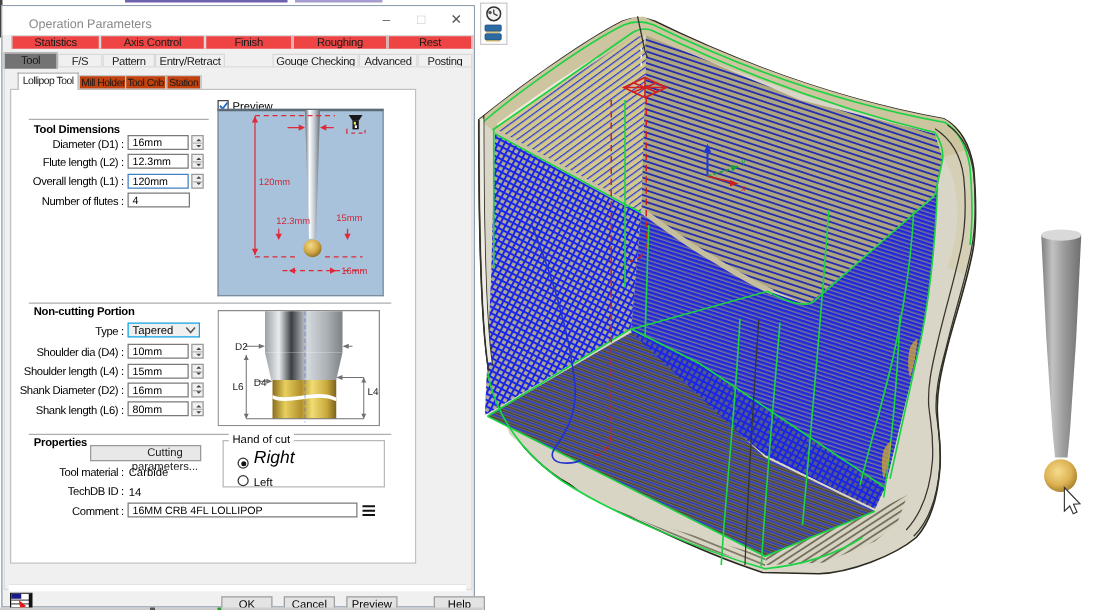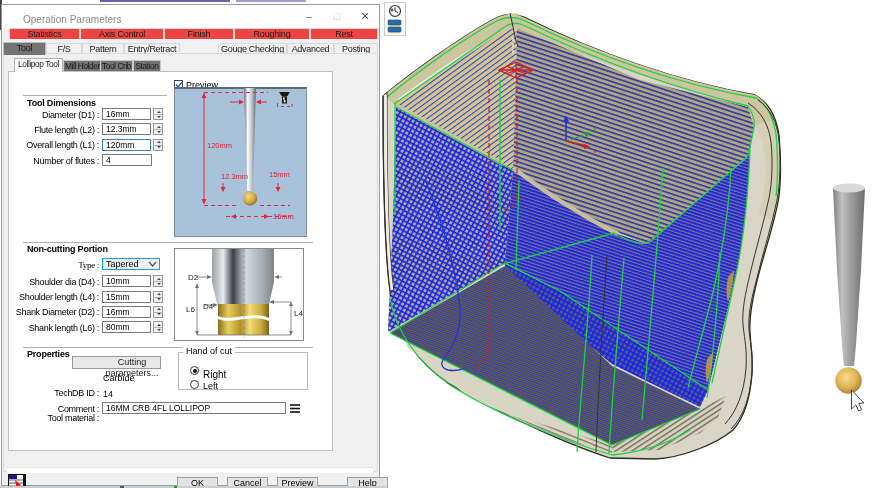--- a/index.html
+++ b/index.html
@@ -18,21 +18,21 @@
   .tabr1 { position:absolute; top:23px; height:11px; background:#ef4444;
     border:1px solid #d9d9d9; border-bottom:none; text-align:center; font-size:9px;
     letter-spacing:-0.2px; line-height:11px; color:#1a1a1a; white-space:nowrap; overflow:hidden; }
   .tabr2 { position:absolute; top:38px; height:12px; background:#f0f0f0;
     border:1px solid #d9d9d9; text-align:center; font-size:9px; letter-spacing:-0.3px;
     line-height:11px; color:#1a1a1a; white-space:nowrap; overflow:hidden; }
   #tabTool { background:#737373; border:1px solid #c0c0c0; border-bottom:none; z-index:3; top:37px; height:13px; }
   #outerpage { position:absolute; left:1px; top:48px; width:375px; height:419px;
     border:1px solid #dcdcdc; background:#f0f0f0; }
   
-  .itab { position:absolute; height:12px; background:#737373; border:1px solid #c8c8c8;
+  .itab { position:absolute; height:12px; background:#c2410c; border:1px solid #c8c8c8;
     text-align:center; font-size:8.3px; letter-spacing:-0.4px; line-height:11px; color:#1a1a1a;
     white-space:nowrap; overflow:hidden; }
   #itabSel { background:#ffffff; border:1px solid #b0b0b0; border-bottom:none; z-index:3; }
   #innerpage { position:absolute; left:6px; top:66px; width:325px; height:380px;
     background:#ffffff; border:1px solid #c0c0c0; }
   .glabel { position:absolute; font-weight:bold; font-size:9px; letter-spacing:-0.2px; color:#000; white-space:nowrap; }
   .gline { position:absolute; height:1px; background:#aeaeae; }
   .flabel { position:absolute; font-size:9px; letter-spacing:-0.3px; color:#000; text-align:right; white-space:nowrap; }
   .finput { position:absolute; height:12px; background:#fff; border:1px solid #7a7a7a;
     font-size:8.5px; line-height:10px; padding-left:3px; color:#000; white-space:nowrap; }
@@ -305,21 +305,21 @@
     <div class="flabel" style="left:10px;top:135px;width:87px;">Overall length (L1) :</div>
     <div class="finput" style="left:100px;top:133.5px;width:49px;border-color:#4080c0;">120mm</div>
     <div class="spin" style="left:151px;top:133.5px;">
         <i></i>
       </div>
     <div class="flabel" style="left:10px;top:150.5px;width:87px;">Number of flutes :</div>
     <div class="finput" style="left:100px;top:149px;width:50px;">4</div>
 
     <div class="gline" style="left:21px;top:237px;width:290px;"></div>
     <div class="glabel" style="left:25px;top:239px;">Non-cutting Portion</div>
-    <div class="flabel" style="left:10px;top:255px;width:87px;font-family:Liberation Serif, serif;">Type :</div>
+    <div class="flabel" style="left:10px;top:255px;width:87px;">Type :</div>
     <div class="abs" style="left:100px;top:253px;width:58px;height:12px;background:#f0f0f0;border:1px solid #0ea5e9;font-size:9px;line-height:11px;padding-left:3px;">Tapered</div>
     <svg class="abs" style="left:146px;top:256px;" width="10" height="8">
         <path d="M1,1 L4.5,5 L8,1" stroke="#555" stroke-width="1.2" fill="none"></path>
       </svg>
     <div class="flabel" style="left:10px;top:271.5px;width:87px;">Shoulder dia (D4) :</div>
     <div class="finput" style="left:100px;top:270px;width:49px;">10mm</div>
     <div class="spin" style="left:151px;top:270px;">
         <i></i>
       </div>
     <div class="flabel" style="left:10px;top:287px;width:87px;">Shoulder length (L4) :</div>
@@ -380,41 +380,41 @@
       </g>
       <text x="14" y="32" font-size="8" fill="#222" font-family="Liberation Sans">D2</text>
       <text x="12" y="64" font-size="8" fill="#222" font-family="Liberation Sans">L6</text>
       <text x="29" y="61" font-size="8" fill="#222" font-family="Liberation Sans">D4</text>
       <text x="120" y="68" font-size="8" fill="#222" font-family="Liberation Sans">L4</text>
     </svg>
 
     <div class="gline" style="left:21px;top:342px;width:290px;"></div>
     <div class="glabel" style="left:25px;top:344px;">Properties</div>
     <div class="abs" style="left:70px;top:351px;width:89px;height:13px;background:#e8e8e8;border:1px solid #9a9a9a;text-align:center;font-size:9px;line-height:11px;color:#222;padding-left:31px;">Cutting parameters...</div>
-    <div class="flabel" style="left:10px;top:368px;width:87px;margin-top:40px;">Tool material :</div>
+    <div class="flabel" style="left:10px;top:368px;width:87px;">Tool material :</div>
     <div class="abs" style="left:101px;top:368px;font-size:9px;">Carbide</div>
     <div class="flabel" style="left:10px;top:383px;width:87px;">TechDB ID :</div>
     <div class="abs" style="left:101px;top:383.5px;font-size:9px;">14</div>
     <div class="flabel" style="left:10px;top:398.5px;width:87px;">Comment :</div>
     <div class="finput" style="left:100px;top:397px;width:184px;height:12px;line-height:10px;">16MM CRB 4FL LOLLIPOP</div>
     <div class="abs" style="left:287px;top:397px;width:12px;height:13px;">
       <svg width="12" height="13">
           <g stroke="#111" stroke-width="1.6">
             <line x1="1" y1="3" x2="11" y2="3"></line>
             <line x1="1" y1="6.5" x2="11" y2="6.5"></line>
             <line x1="1" y1="10" x2="11" y2="10"></line>
           </g>
         </svg>
     </div>
 
     <div class="abs" style="left:176px;top:347px;width:130px;height:38px;border:1px solid #b9b9b9;"></div>
     <div class="abs" style="left:181px;top:341px;background:#fff;padding:0 3px;font-size:9px;">Hand of cut</div>
     <div class="abs" style="left:188px;top:361px;width:9px;height:9px;border:1px solid #333;border-radius:50%;background:#fff;"></div>
     <div class="abs" style="left:190.5px;top:363.5px;width:4px;height:4px;border-radius:50%;background:#111;"></div>
-    <div class="abs" style="left:201px;top:364px;font-size:10px;">Right</div>
+    <div class="abs" style="left:201px;top:352px;font-size:14px;font-style:italic;">Right</div>
     <div class="abs" style="left:188px;top:375px;width:9px;height:9px;border:1px solid #333;border-radius:50%;background:#fff;"></div>
     <div class="abs" style="left:201px;top:376px;font-size:9px;">Left</div>
 
     <div class="abs" style="left:5px;top:462px;width:366px;height:6px;background:#fff;border-top:1px solid #e4e4e4;"></div>
     <svg class="abs" style="left:6px;top:469px;" width="20" height="16" viewBox="0 0 20 16">
       <rect x="0.5" y="0.5" width="17" height="15" fill="#fff" stroke="#111"></rect>
       <rect x="1" y="1" width="8" height="4" fill="#1a1a8c"></rect>
       <line x1="1" y1="6" x2="17" y2="6" stroke="#555"></line>
       <line x1="1" y1="9" x2="17" y2="9" stroke="#555"></line>
       <line x1="1" y1="12" x2="17" y2="12" stroke="#555"></line>

